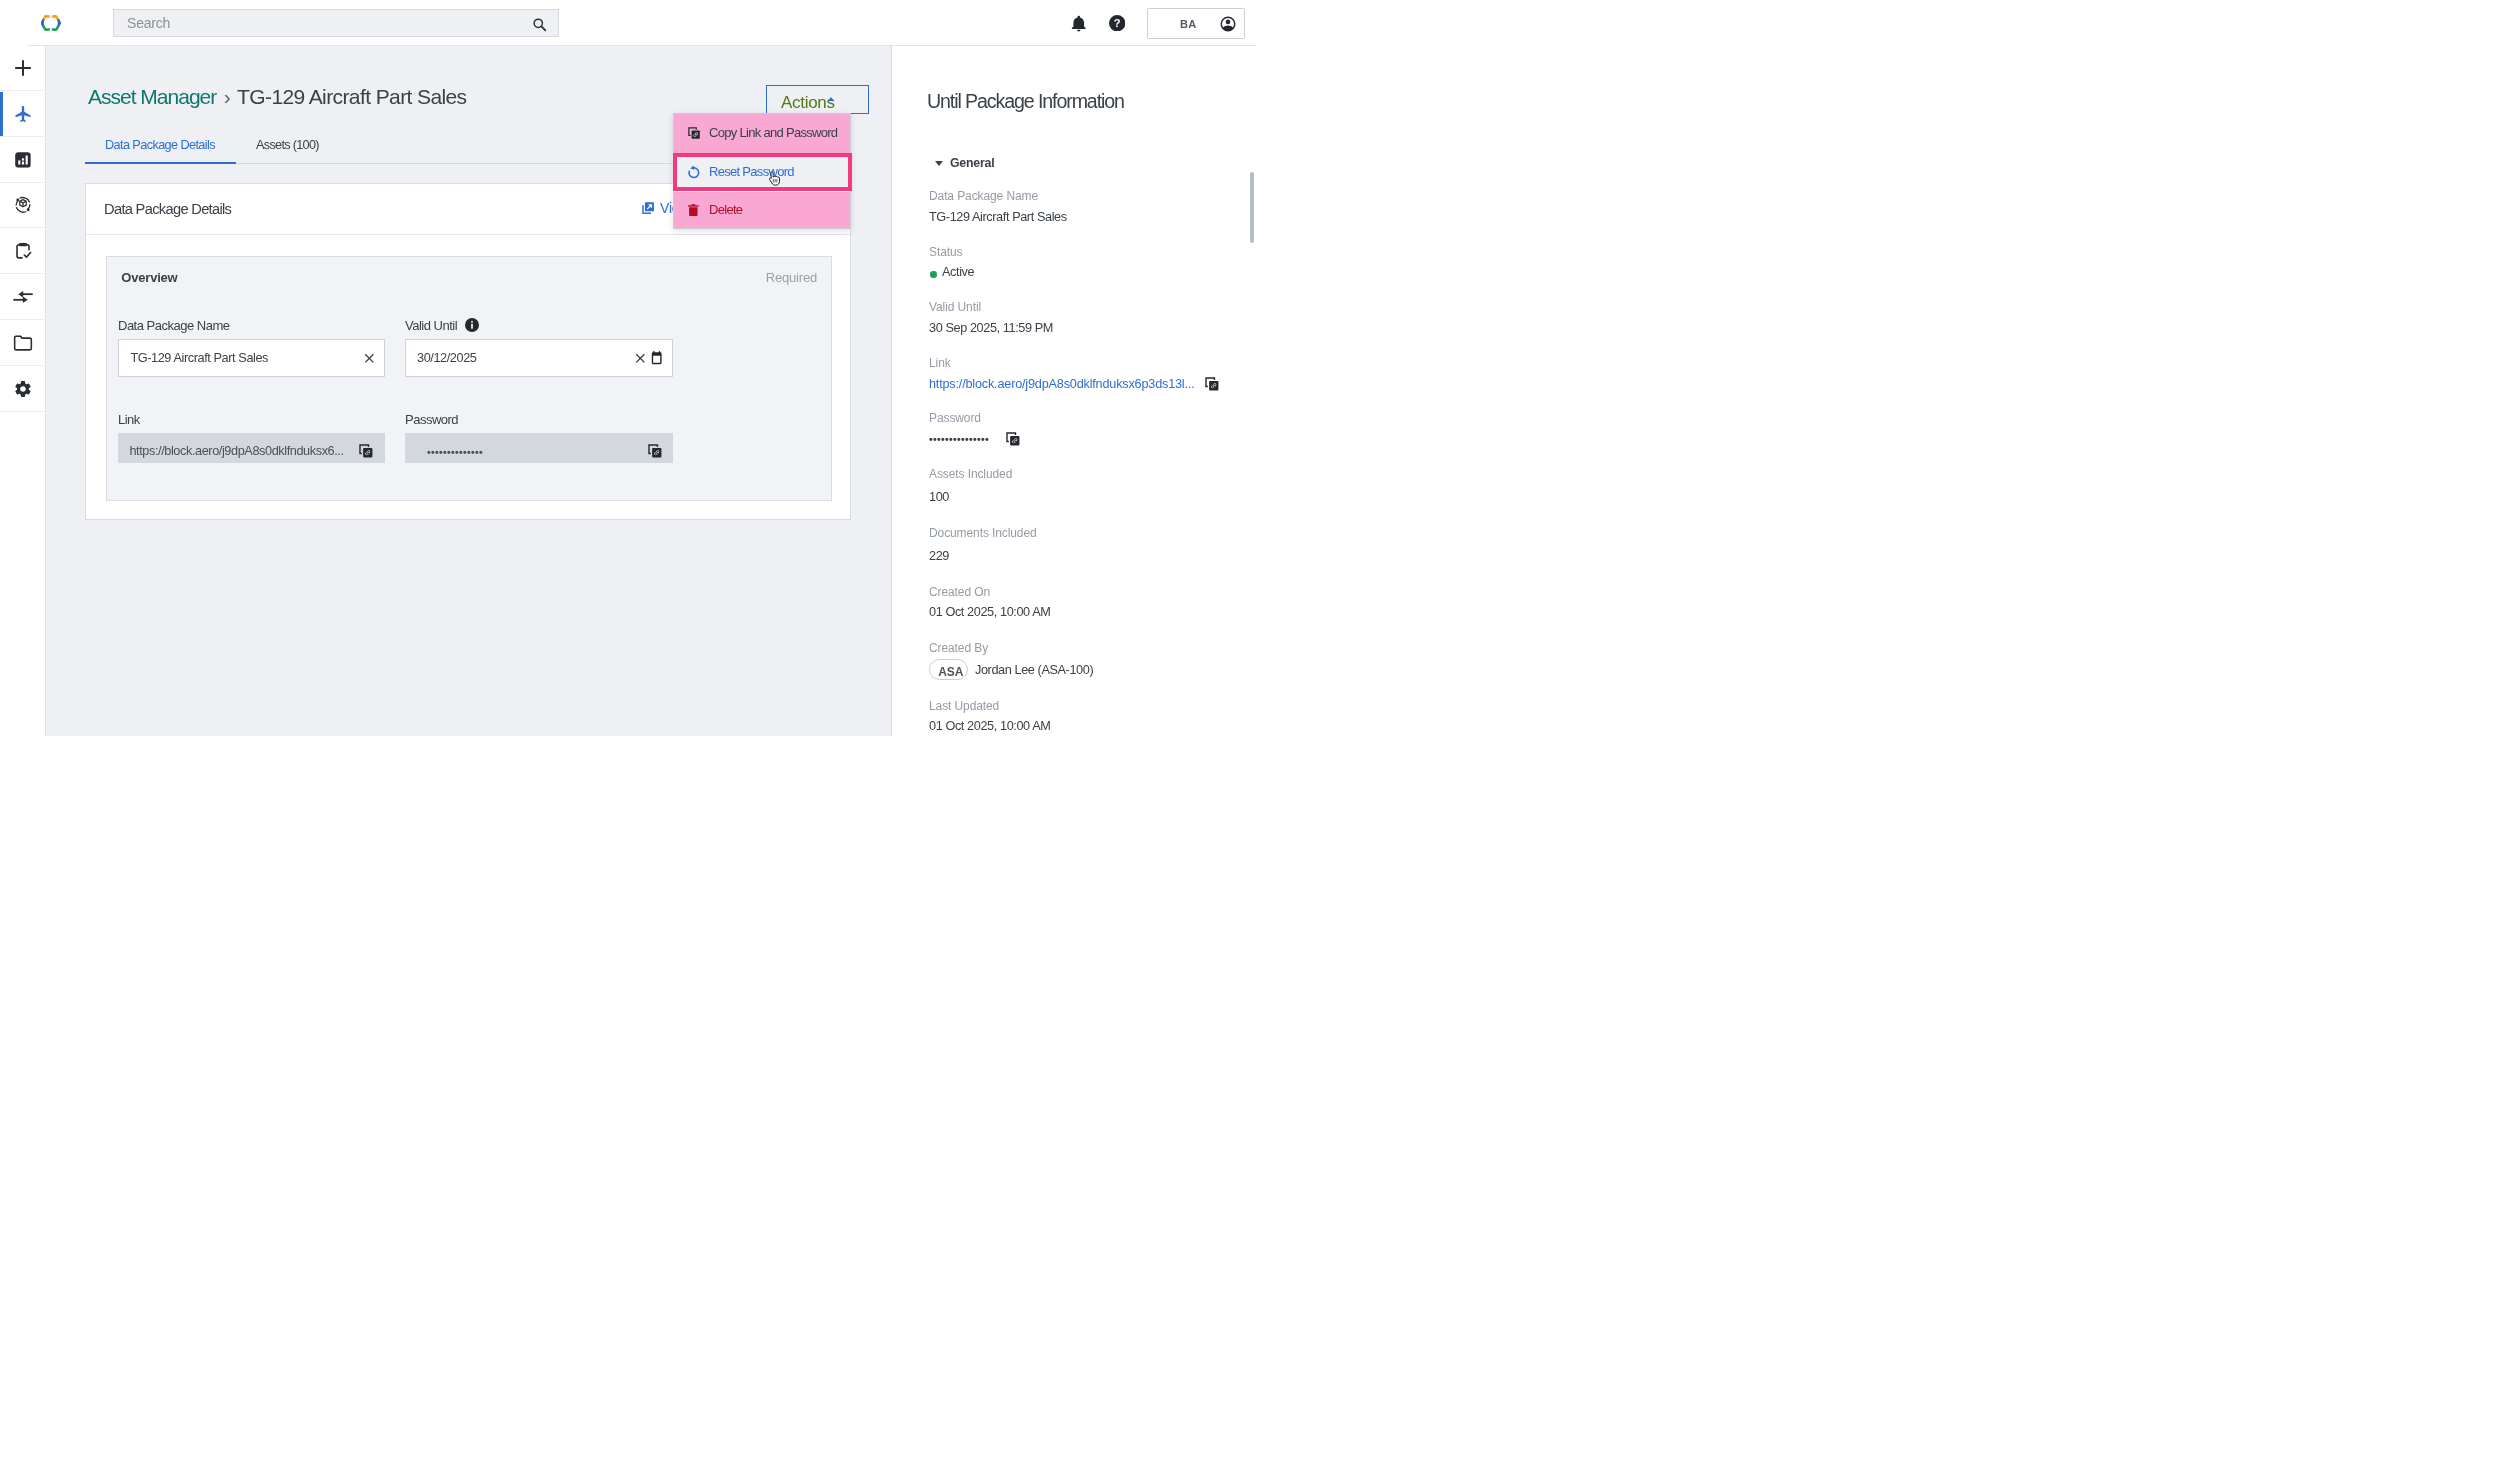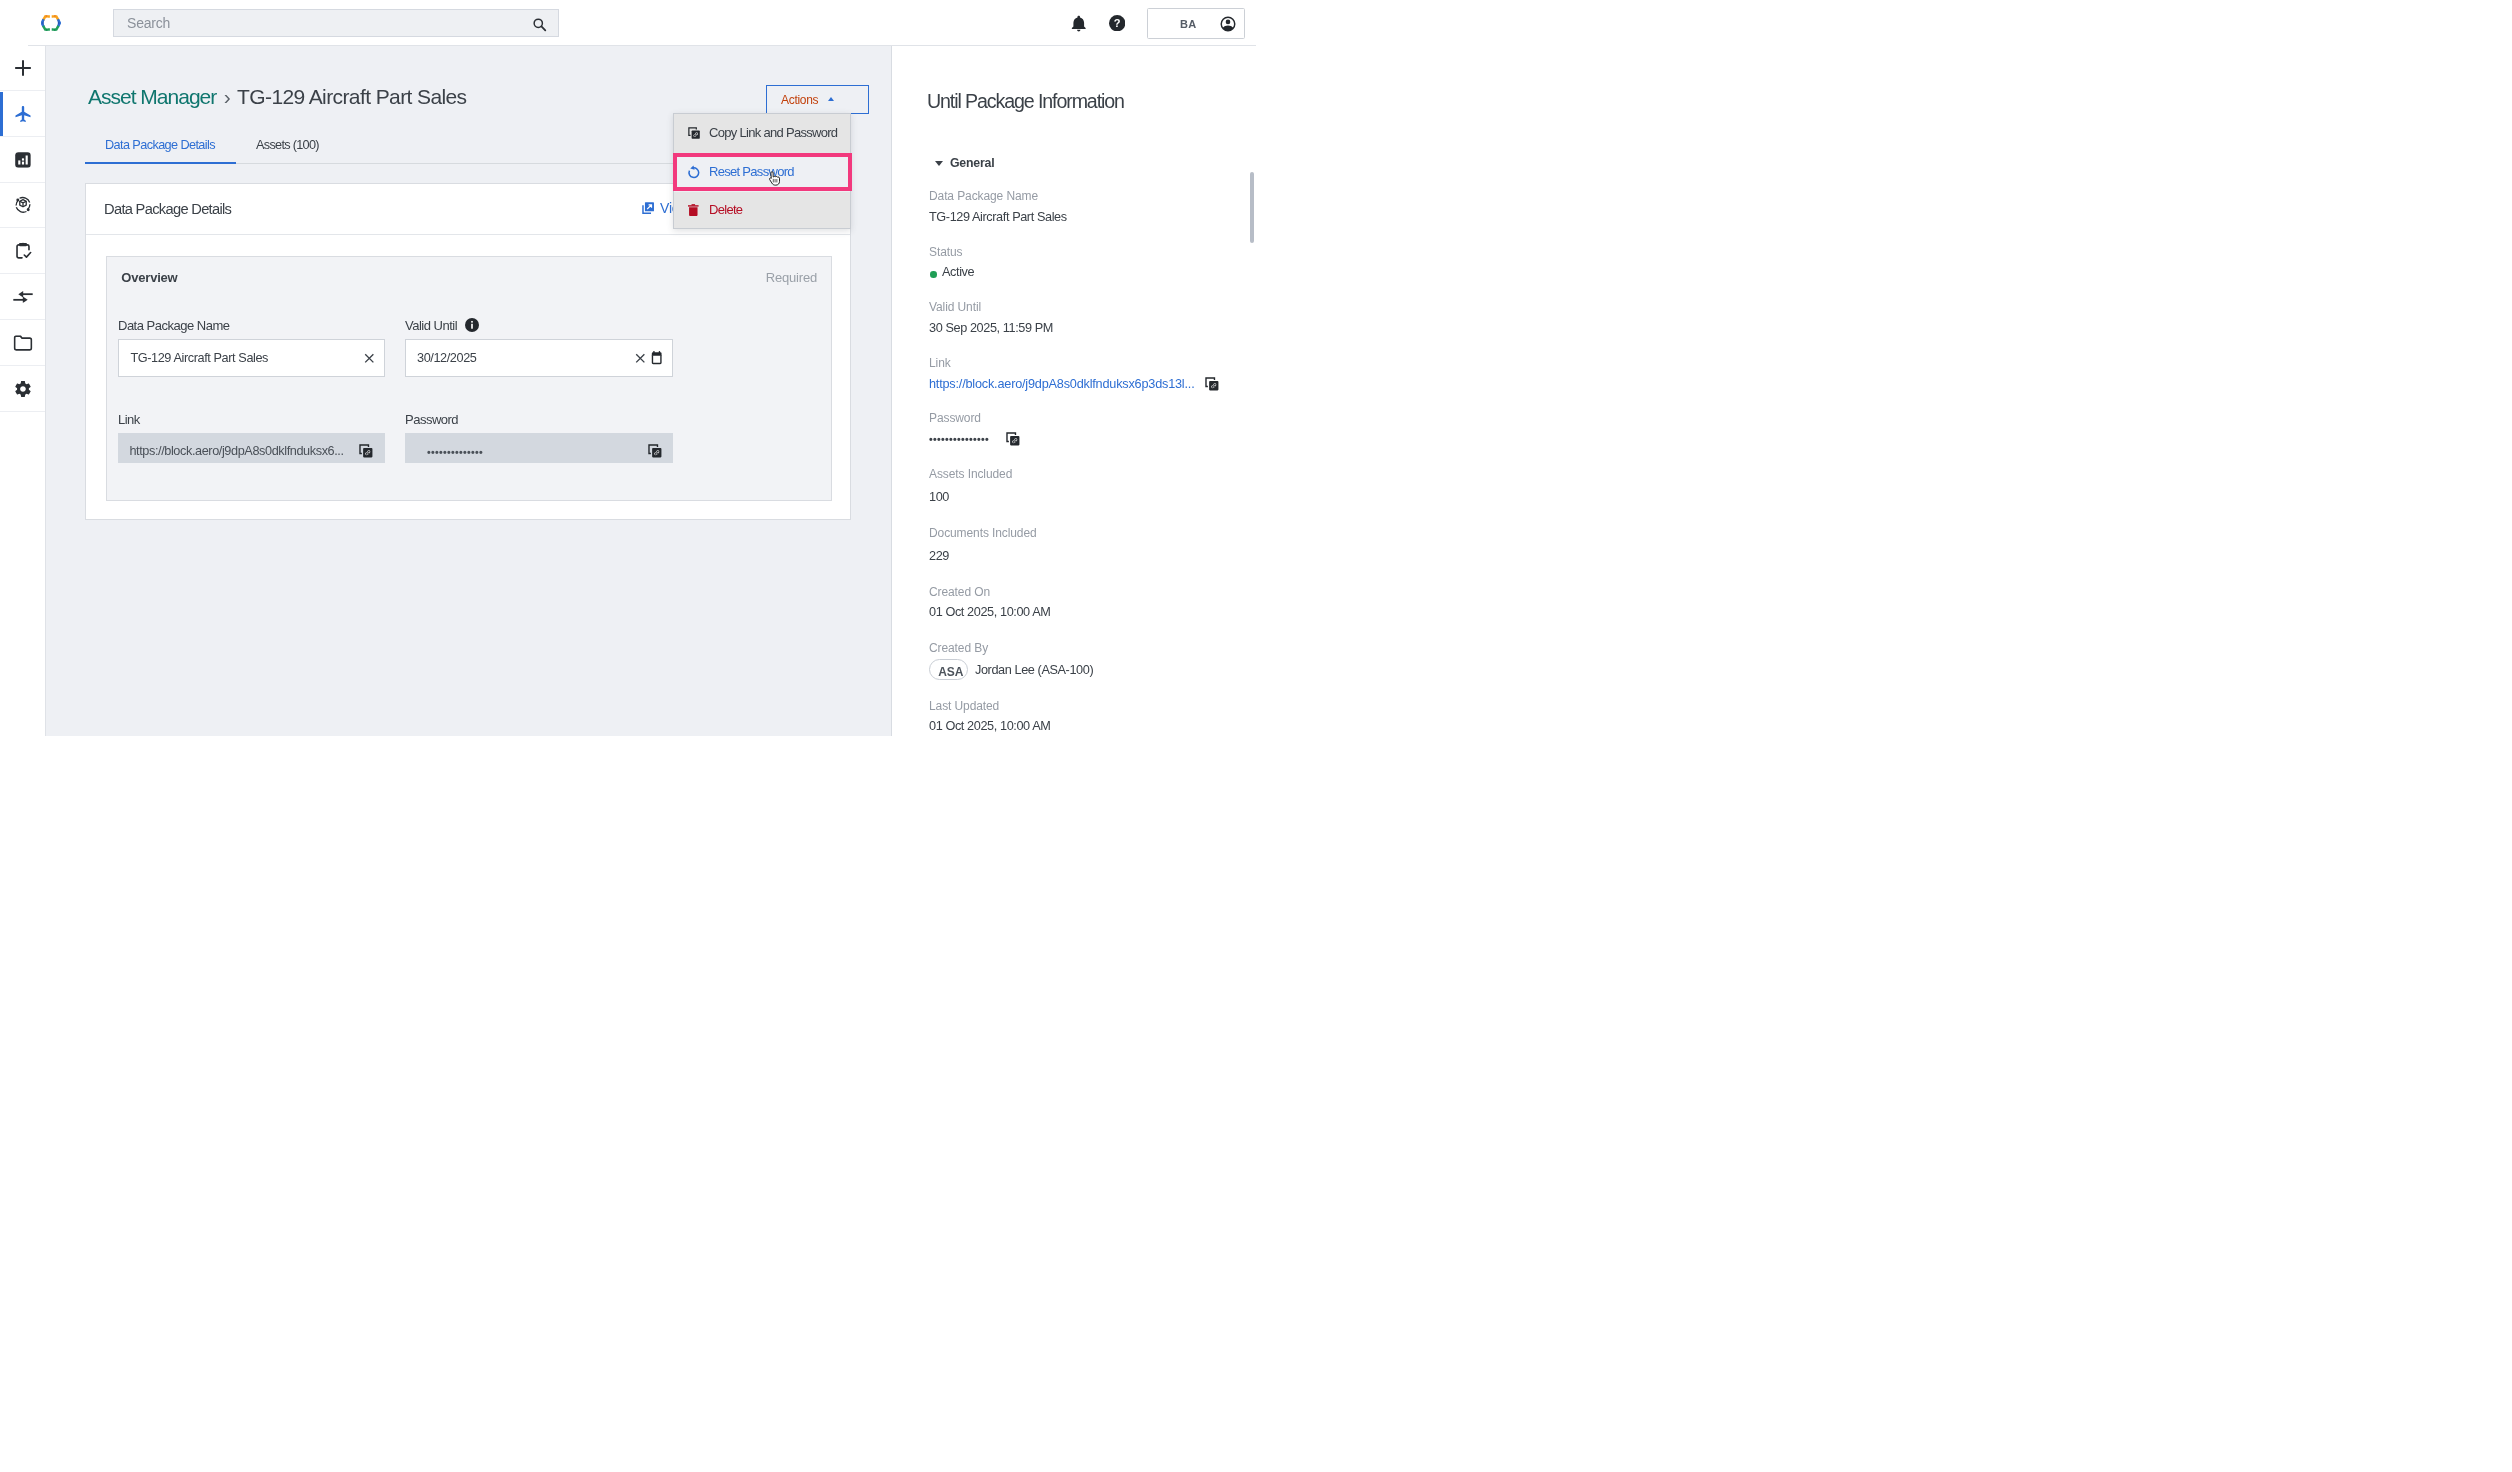--- a/index.html
+++ b/index.html
@@ -22,21 +22,21 @@
 
   
   #main { position:absolute; left:46px; top:46px; width:848px; height:690px; background:#eef0f4; }
 
   .crumb { position:absolute; left:42px; top:85px; font-size:21px; letter-spacing:-1px; white-space:nowrap; }
   .crumb .am { color:#0f766e; }
   .crumb .sep { color:#5b6168; padding:0 7.4px; }
   .crumb .t { color:#3b4148; letter-spacing:-0.6px; }
 
   #actions { position:absolute; left:720px; top:39px; width:103px; height:29px; border:1.2px solid #2d6ed3; background:#eef0f4; }
-  #actions .txt { position:absolute; left:14px; top:7px; font-size:12px; color:#c2410c; letter-spacing:-0.3px; }
+  #actions .txt { position:absolute; left:14px; top:7px; font-size:17px; color:#4d7c0f; letter-spacing:-0.3px; }
   #actions .caret { position:absolute; right:34px; top:11px; width:0; height:0; border-left:3.3px solid transparent; border-right:3.3px solid transparent; border-bottom:4.1px solid #2d6ed3; }
 
   .tab1 { position:absolute; font-size:12.7px; color:#2d6ed3; letter-spacing:-0.6px; }
   .tab2 { position:absolute; font-size:12.7px; color:#3b4148; letter-spacing:-0.7px; }
   .tabline-gray { position:absolute; left:191px; top:117px; width:644px; height:0.8px; background:#d6dade; }
   .tabline-blue { position:absolute; left:40px; top:116px; width:151px; height:2px; background:#2d6ed3; }
 
   
   #panel { position:absolute; width:766px; height:337px; background:#fff; border:0.8px solid #d9dce1; }
   #panel .hdr { position:absolute; left:18px; top:17px; font-size:14.7px; color:#3b4148; letter-spacing:-0.7px; }
@@ -46,21 +46,21 @@
   #overview { position:absolute; left:20px; top:72px; width:726px; height:245px; background:#f2f3f6; border:0.8px solid #d9dce1; }
   #overview .ttl { position:absolute; left:14.3px; top:13px; font-size:13px; font-weight:bold; color:#3b4148; letter-spacing:-0.2px; }
   #overview .req { position:absolute; right:14px; top:13px; font-size:13px; color:#9aa0a8; letter-spacing:-0.2px; }
   .flabel { position:absolute; font-size:13px; color:#3b4148; letter-spacing:-0.5px; }
   .finput { position:absolute; height:38px; background:#fff; border:0.8px solid #cfd3d9; }
   .finput .val { position:absolute; left:11px; top:10.6px; font-size:12.7px; color:#3b4148; letter-spacing:-0.4px; }
   .ffield { position:absolute; height:30px; background:#d3d8df; }
   .ffield .val { position:absolute; left:11px; top:10.6px; font-size:12.7px; color:#4a5058; letter-spacing:-0.4px; }
 
   
-  #dropdown { position:absolute; width:178px; height:116px; background:#e5e5e5; border:0.8px solid #c8ccd2; box-shadow:0 1.6px 6.5px rgba(60,66,80,0.16); z-index:40; }
+  #dropdown { position:absolute; width:178px; height:116px; background:#f9a8d4; border:0.8px solid #c8ccd2; box-shadow:0 1.6px 6.5px rgba(60,66,80,0.16); z-index:40; }
   #dropdown .row { position:absolute; left:0; width:100%; height:39px; }
   #dropdown .row .label { position:absolute; left:35px; top:11.4px; font-size:13px; letter-spacing:-0.7px; white-space:nowrap; }
   #ddrow2 { background:#eef0f4; }
 
   #pinkbox { position:absolute; left:673px; top:153px; width:179px; height:38px; border:4.5px solid #f2397d; z-index:50; }
 
   
   #rightpanel { position:absolute; left:891px; top:46px; width:365px; height:690px; background:#fff; border-left:0.8px solid #d8dce2; z-index:25; }
   #rightpanel .title { position:absolute; left:35px; top:44px; font-size:19.6px; color:#3b4148; letter-spacing:-1.1px; }
   #rightpanel .general { position:absolute; left:58px; top:110px; font-size:12.3px; font-weight:bold; color:#3b4148; letter-spacing:-0.2px; }

